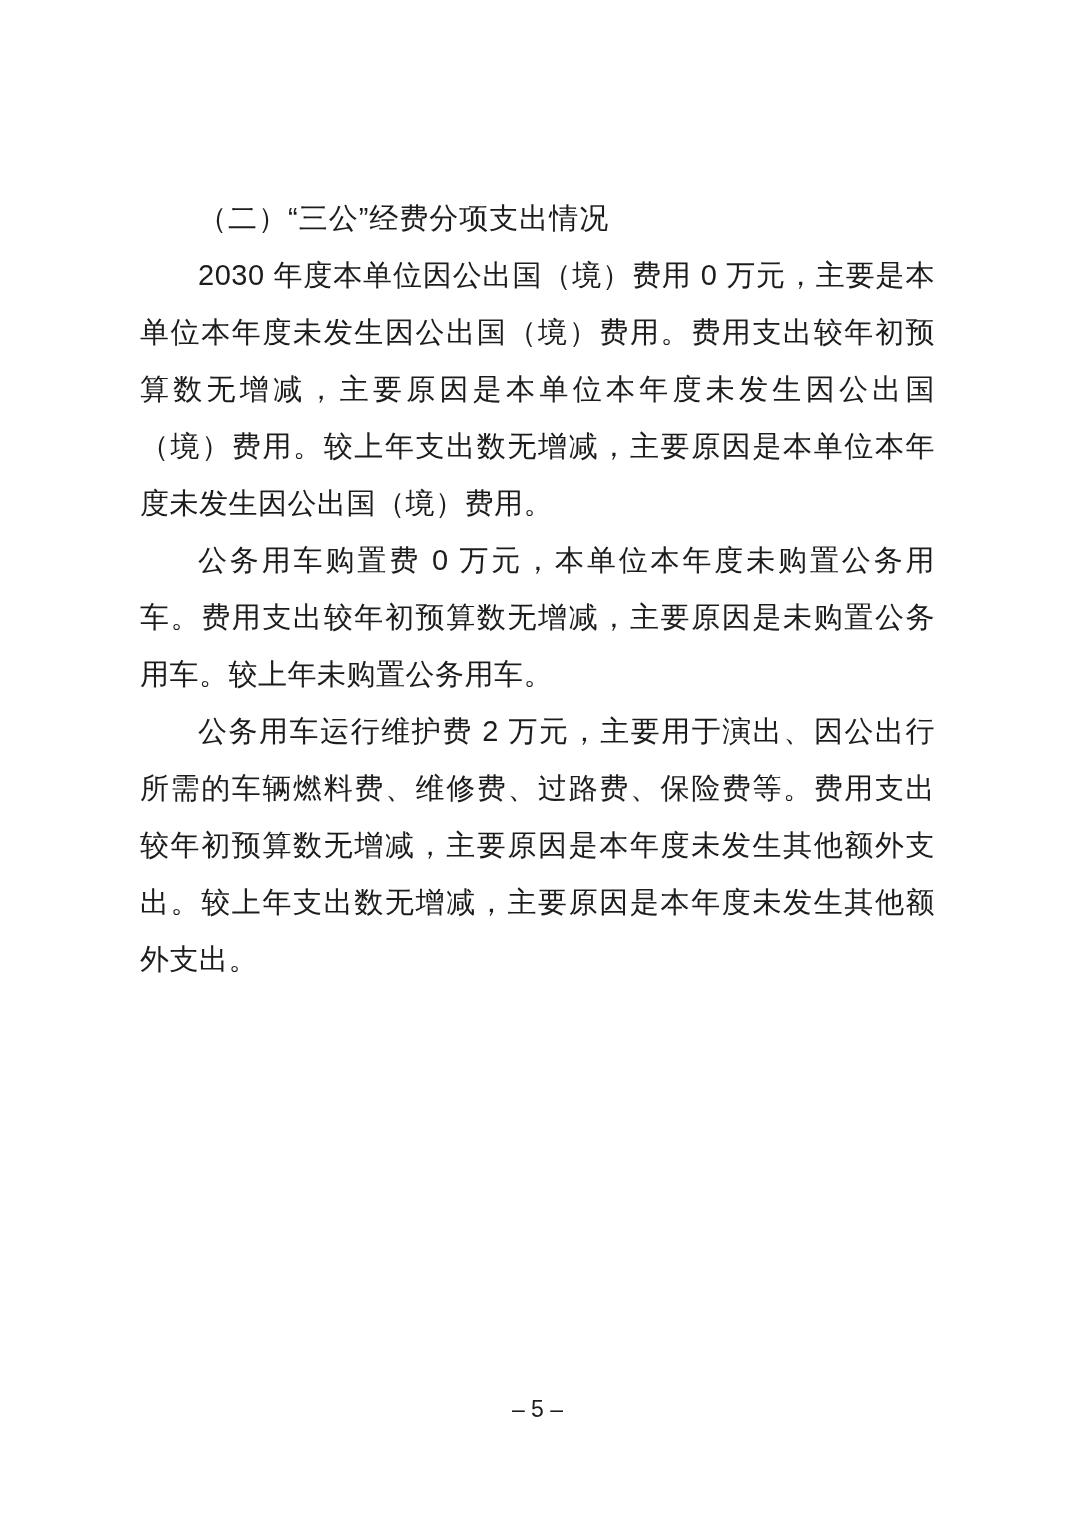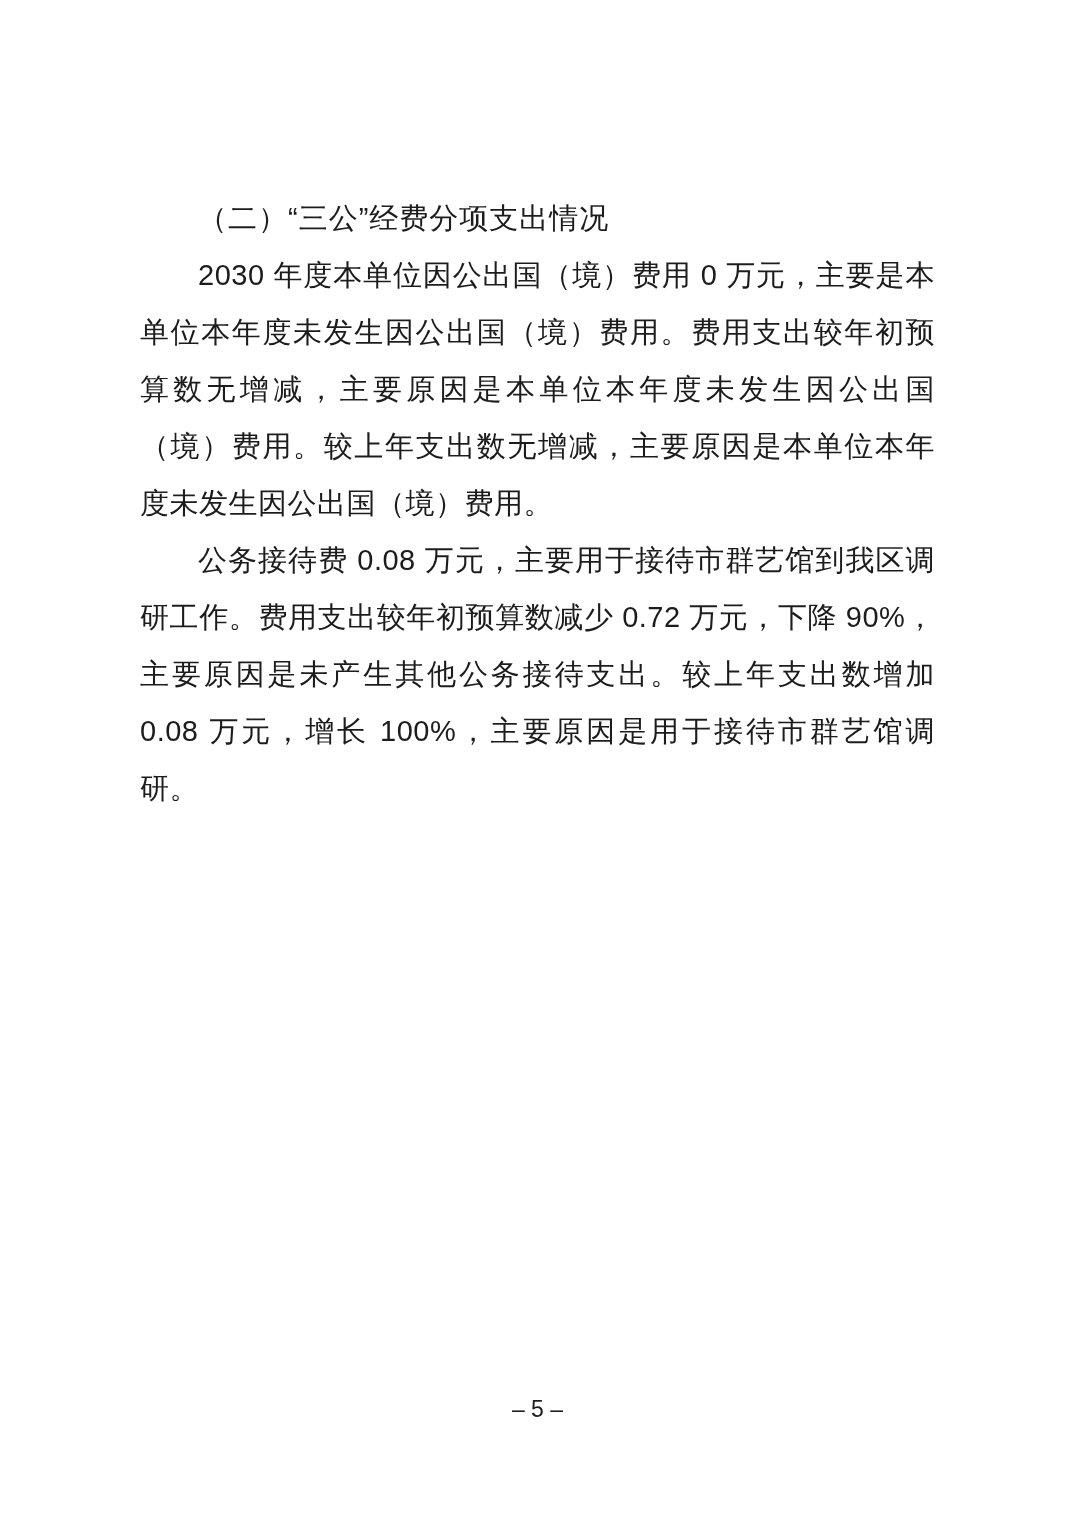--- a/index.html
+++ b/index.html
@@ -48,18 +48,19 @@
     color: #1c1c1c;
   }
 </style>
 </head>
 <body>
 
 <div class="page">
   <main class="content">
     <h2 class="para heading">（二）“三公”经费分项支出情况</h2>
     <p class="para">2030 年度本单位因公出国（境）费用 0 万元，主要是本单位本年度未发生因公出国（境）费用。费用支出较年初预算数无增减，主要原因是本单位本年度未发生因公出国（境）费用。较上年支出数无增减，主要原因是本单位本年度未发生因公出国（境）费用。</p>
-    <p class="para">公务接待费 0.08 万元，主要用于接待市群艺馆到我区调研工作。费用支出较年初预算数减少 0.72 万元，下降 90%，主要原因是未产生其他公务接待支出。较上年支出数增加 0.08 万元，增长 100%，主要原因是用于接待市群艺馆调研。</p>
+    <p class="para">公务用车购置费 0 万元，本单位本年度未购置公务用车。费用支出较年初预算数无增减，主要原因是未购置公务用车。较上年未购置公务用车。</p>
+    <p class="para">公务用车运行维护费 2 万元，主要用于演出、因公出行所需的车辆燃料费、维修费、过路费、保险费等。费用支出较年初预算数无增减，主要原因是本年度未发生其他额外支出。较上年支出数无增减，主要原因是本年度未发生其他额外支出。</p>
   </main>
   <footer class="footer">
     <span>– 5 –</span>
   </footer>
 </div>
 
 </body></html>

